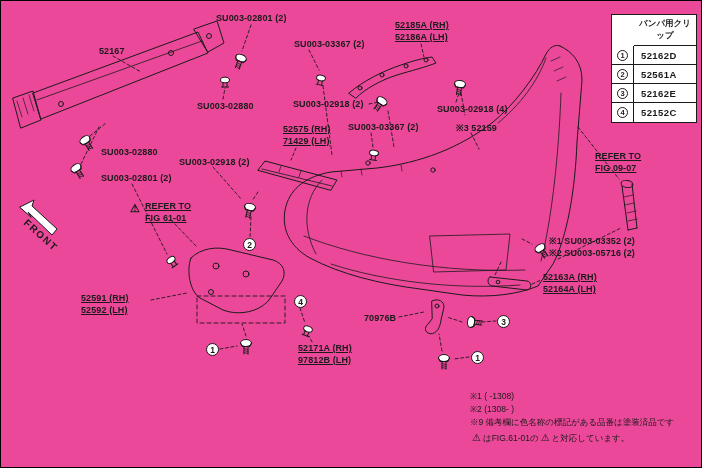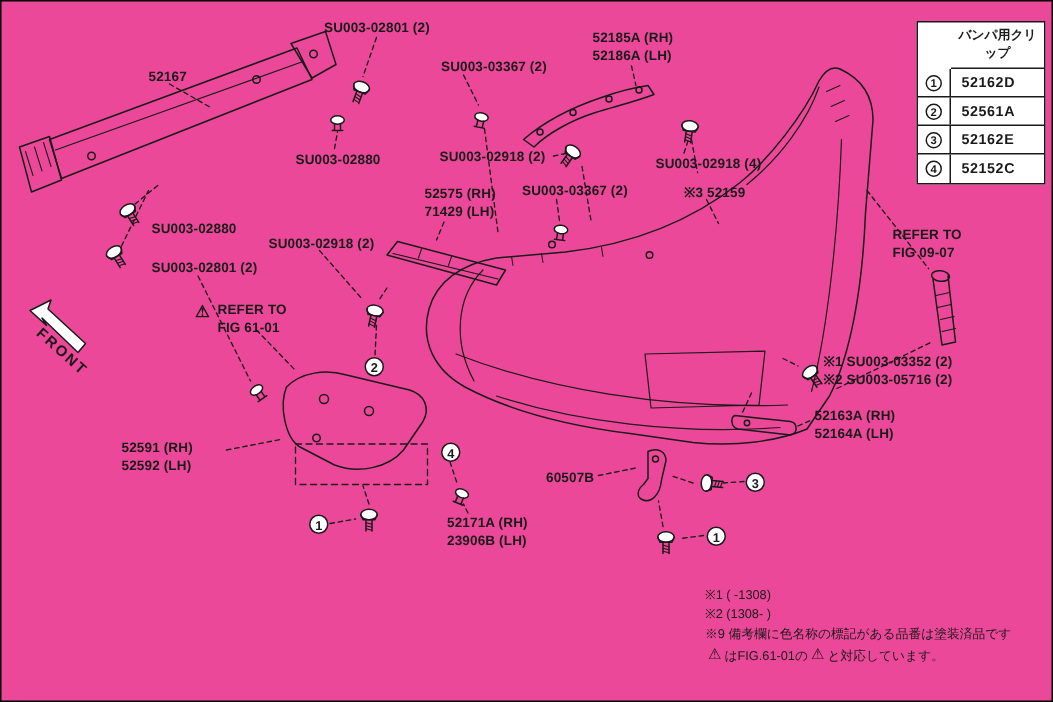--- a/index.html
+++ b/index.html
@@ -7,21 +7,21 @@
   .stage {
     position:relative; width:702px; height:468px; background:#ec4899;
     border:1.5px solid #000; overflow:hidden;
     font-family:"Liberation Sans", sans-serif; color:#1a1a1a;
   }
   .art { position:absolute; left:0; top:0; width:702px; height:468px; }
   .lbl {
     position:absolute; font-size:9px; font-weight:700; line-height:1.3;
     white-space:nowrap; letter-spacing:0.1px; color:#1a1a1a;
   }
-  .lbl span { display:block; }
+  .lbl span { display:block;text-decoration:underline; }
   .co {
     position:absolute; width:13px; height:13px; border:1.3px solid #1a1a1a;
     border-radius:50%; background:#fff; display:flex; align-items:center;
     justify-content:center; font-size:8.5px; font-weight:700;
   }
   .warn { position:absolute; font-size:11px; line-height:1; font-weight:700; }
   .warn-inline { display:inline-block; font-size:10px; margin:0 2px; transform:translateY(-0.5px); }
   .clips {
     position:absolute; left:610px; top:13px; width:86px;
     border:1.5px solid #1a1a1a; background:#fff;
@@ -217,24 +217,24 @@
   <div class="lbl" style="left:548px;top:235px">※1 SU003-03352 (2)</div>
   <div class="lbl" style="left:548px;top:247px">※2 SU003-05716 (2)</div>
   <div class="lbl" style="left:542px;top:271px">
     <span>52163A (RH)</span>
     <span>52164A (LH)</span>
   </div>
   <div class="lbl" style="left:80px;top:292px">
     <span>52591 (RH)</span>
     <span>52592 (LH)</span>
   </div>
-  <div class="lbl" style="left:363px;top:312px">60507B</div>
+  <div class="lbl" style="left:363px;top:312px">70976B</div>
   <div class="lbl" style="left:297px;top:342px">
     <span>52171A (RH)</span>
-    <span>23906B (LH)</span>
+    <span>97812B (LH)</span>
   </div>
 
   <div class="co" style="left:242px;top:237px">2</div>
   <div class="co" style="left:293px;top:294px">4</div>
   <div class="co" style="left:205px;top:342px">1</div>
   <div class="co" style="left:470px;top:350px">1</div>
   <div class="co" style="left:496px;top:314px">3</div>
 
   <div class="clips">
     <div class="clips-hd">バンパ用クリップ</div>

